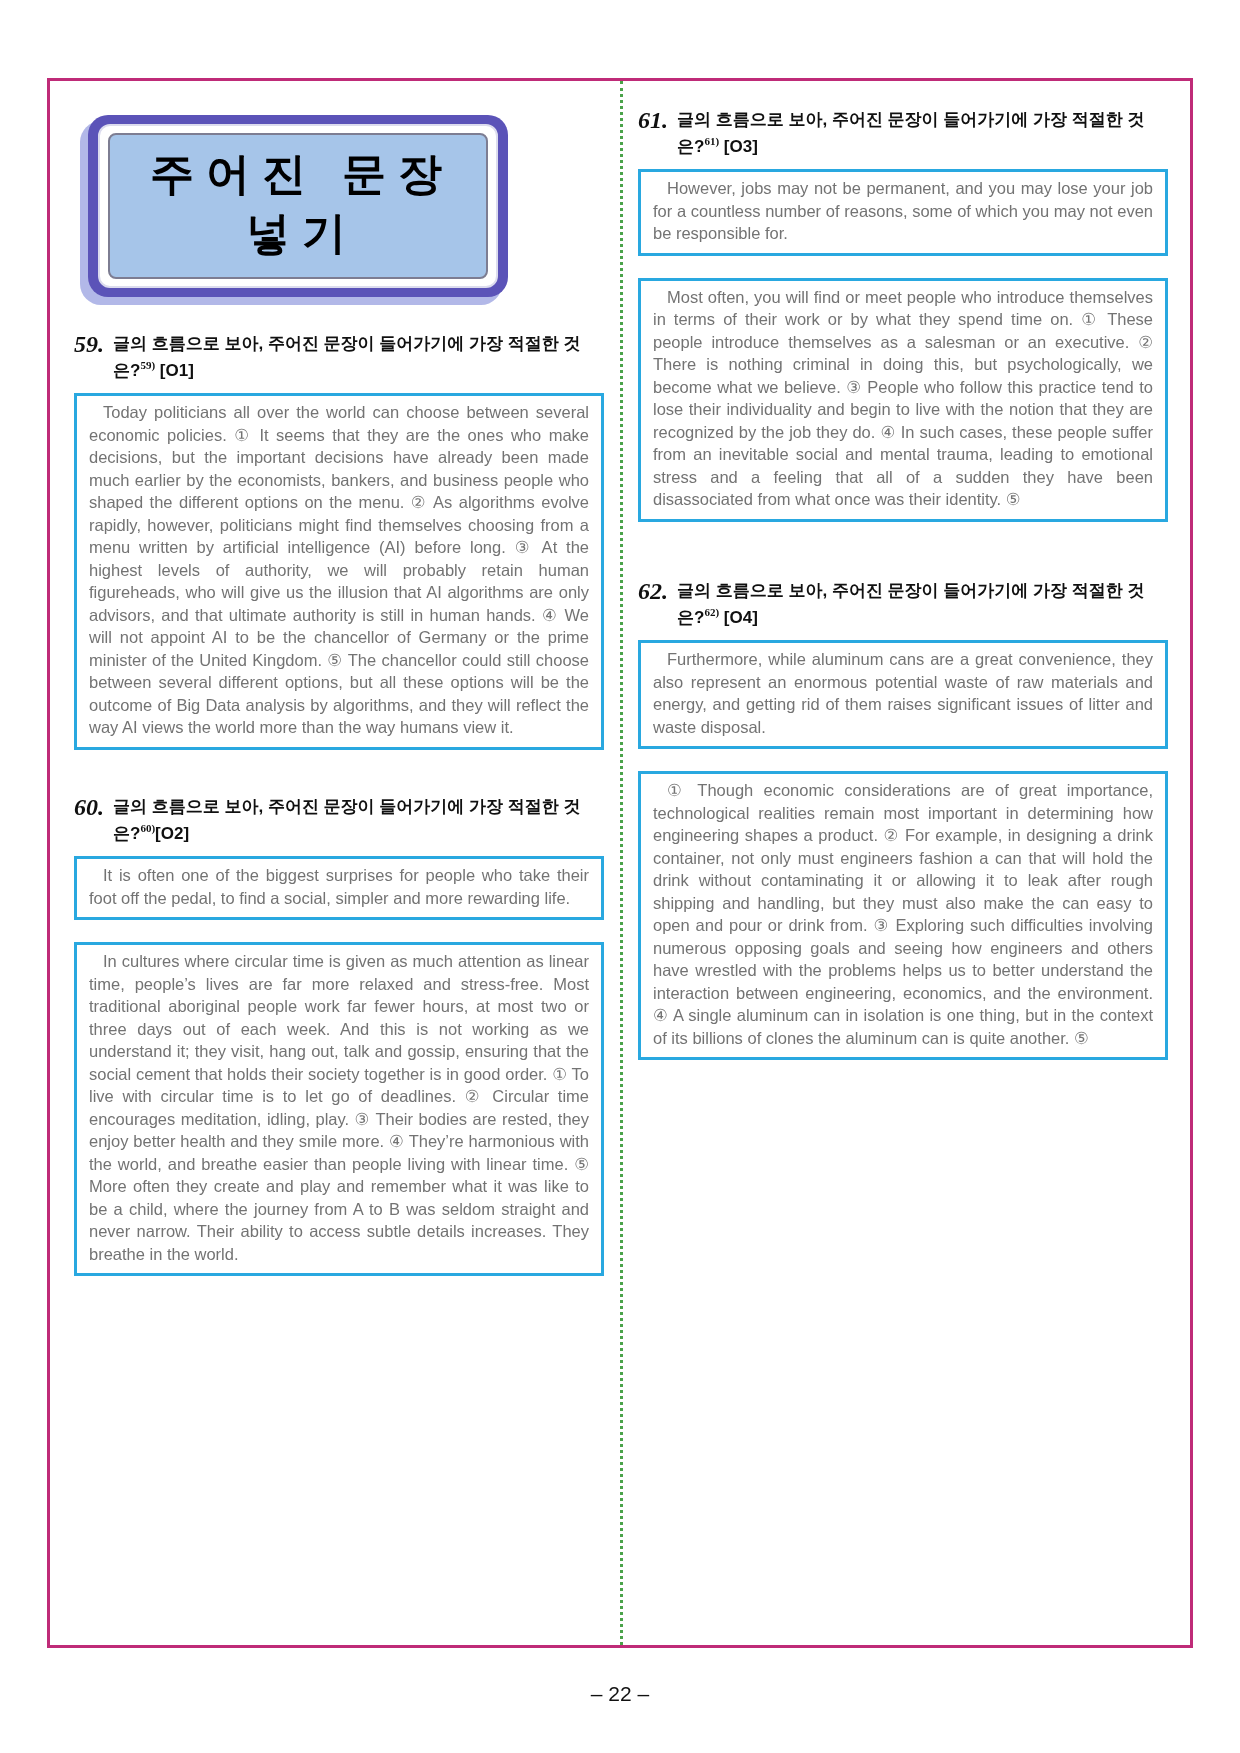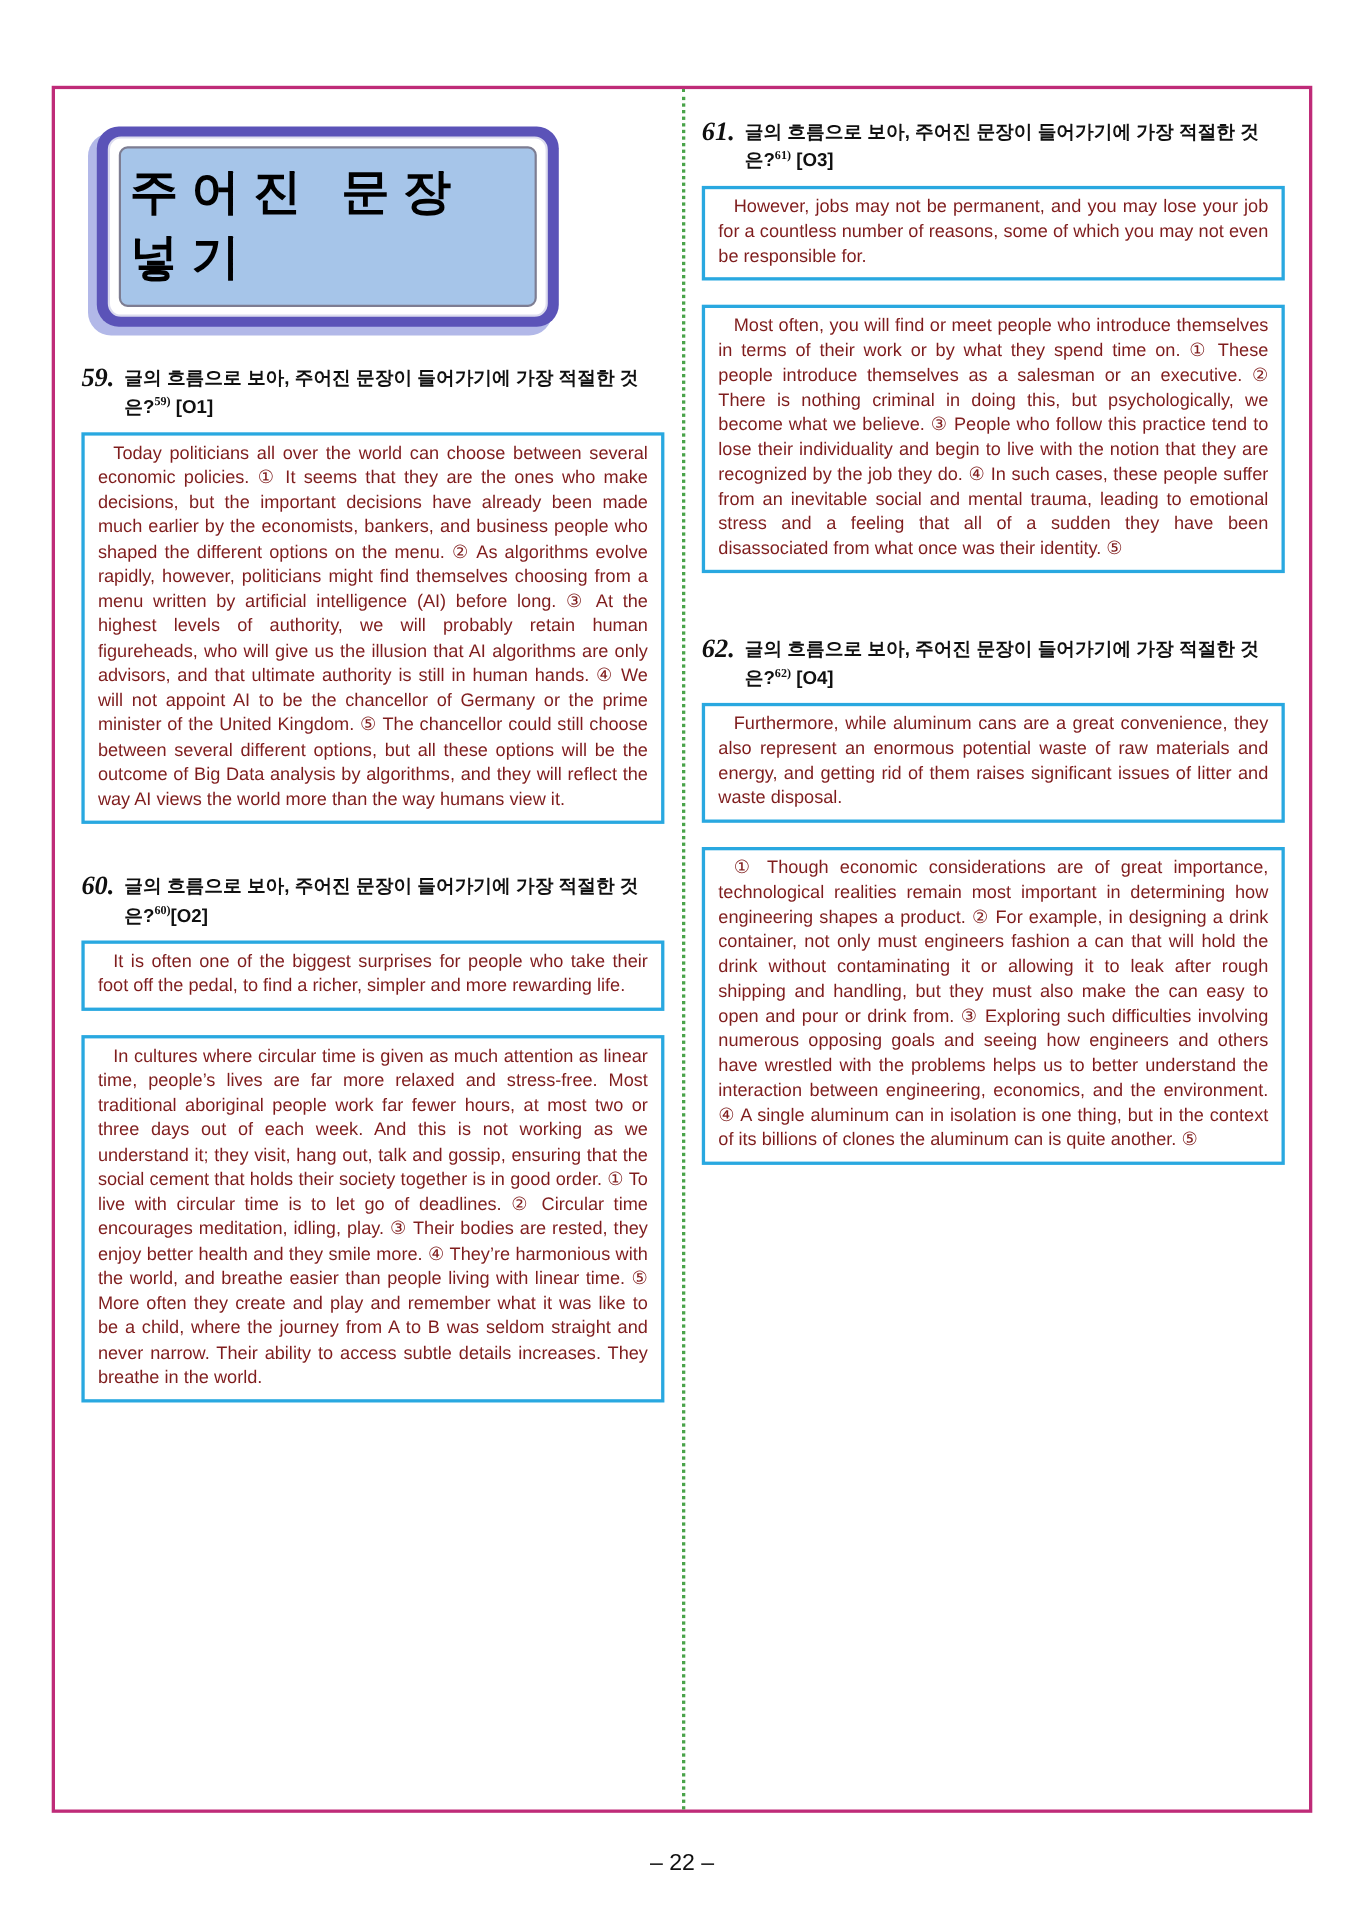--- a/index.html
+++ b/index.html
@@ -24,40 +24,40 @@
 
   
   .title-outer {
     width:420px; margin:14px 0 34px 14px;
     background:#5b53b8; border-radius:20px; padding:9px 10px;
     box-shadow:-7px 7px 0 1px #b2b8e8;
   }
   .title-mid { background:#ffffff; border-radius:12px; padding:7px 8px; border:2px solid #dcdcee; }
   .title-inner {
     background:#a6c5e9; border:2px solid #7d7d92; border-radius:8px;
-    font-size:44px; font-weight:bold; letter-spacing:12px;
+    text-align:center; font-size:44px; font-weight:bold; letter-spacing:12px;
     padding:10px 0 14px 8px; color:#000;
   }
 
   
   .q { margin-bottom:44px; }
   .q-head { display:flex; margin-bottom:9px; }
   .q-num {
     font-family:"Liberation Serif", serif; font-weight:bold; font-style:italic;
     font-size:24px; line-height:1.1; margin-right:9px; white-space:nowrap;
   }
   .q-prompt { font-weight:bold; font-size:17px; line-height:1.55; }
   .q-prompt sup { font-size:11px; font-weight:bold;font-family:Liberation Serif, serif; }
   .q-tag { font-weight:bold; }
 
   .box {
     border:3px solid #29a8e0; background:#ffffff;
     padding:5px 12px 8px 12px;
     font-size:16.5px; line-height:22.5px;
-    text-align:justify; text-indent:14px; color:#7f1d1d;
+    text-align:justify; text-indent:14px; color:#737373;
   }
   .given { margin-bottom:22px; }
 
   .q61 { margin-top:6px; margin-bottom:56px; }
 
   
   .footer {
     position:absolute; left:0; top:1682px; width:100%;
     text-align:center; font-size:21px; color:#111;
   }
@@ -82,21 +82,21 @@
         <span class="q-prompt"><span>글의 흐름으로 보아, 주어진 문장이 들어가기에 가장 적절한 것은?</span><sup>59)</sup> <span class="q-tag">[O1]</span></span>
       </div>
       <div class="box passage">Today politicians all over the world can choose between several economic policies. ① It seems that they are the ones who make decisions, but the important decisions have already been made much earlier by the economists, bankers, and business people who shaped the different options on the menu. ② As algorithms evolve rapidly, however, politicians might find themselves choosing from a menu written by artificial intelligence (AI) before long. ③ At the highest levels of authority, we will probably retain human figureheads, who will give us the illusion that AI algorithms are only advisors, and that ultimate authority is still in human hands. ④ We will not appoint AI to be the chancellor of Germany or the prime minister of the United Kingdom. ⑤ The chancellor could still choose between several different options, but all these options will be the outcome of Big Data analysis by algorithms, and they will reflect the way AI views the world more than the way humans view it.</div>
     </section>
 
     <section class="q">
       <div class="q-head">
         <span class="q-num">60.</span>
         <span class="q-prompt"><span>글의 흐름으로 보아, 주어진 문장이 들어가기에 가장 적절한 것은?</span><sup>60)</sup><span class="q-tag">[O2]</span></span>
       </div>
-      <div class="box given">It is often one of the biggest surprises for people who take their foot off the pedal, to find a richer, simpler and more rewarding life.</div>
+      <div class="box given">It is often one of the biggest surprises for people who take their foot off the pedal, to find a social, simpler and more rewarding life.</div>
       <div class="box passage">In cultures where circular time is given as much attention as linear time, people’s lives are far more relaxed and stress-free. Most traditional aboriginal people work far fewer hours, at most two or three days out of each week. And this is not working as we understand it; they visit, hang out, talk and gossip, ensuring that the social cement that holds their society together is in good order. ① To live with circular time is to let go of deadlines. ② Circular time encourages meditation, idling, play. ③ Their bodies are rested, they enjoy better health and they smile more. ④ They’re harmonious with the world, and breathe easier than people living with linear time. ⑤ More often they create and play and remember what it was like to be a child, where the journey from A to B was seldom straight and never narrow. Their ability to access subtle details increases. They breathe in the world.</div>
     </section>
 
   </div>
 
   <div class="col col-right">
 
     <section class="q q61">
       <div class="q-head">
         <span class="q-num">61.</span>

